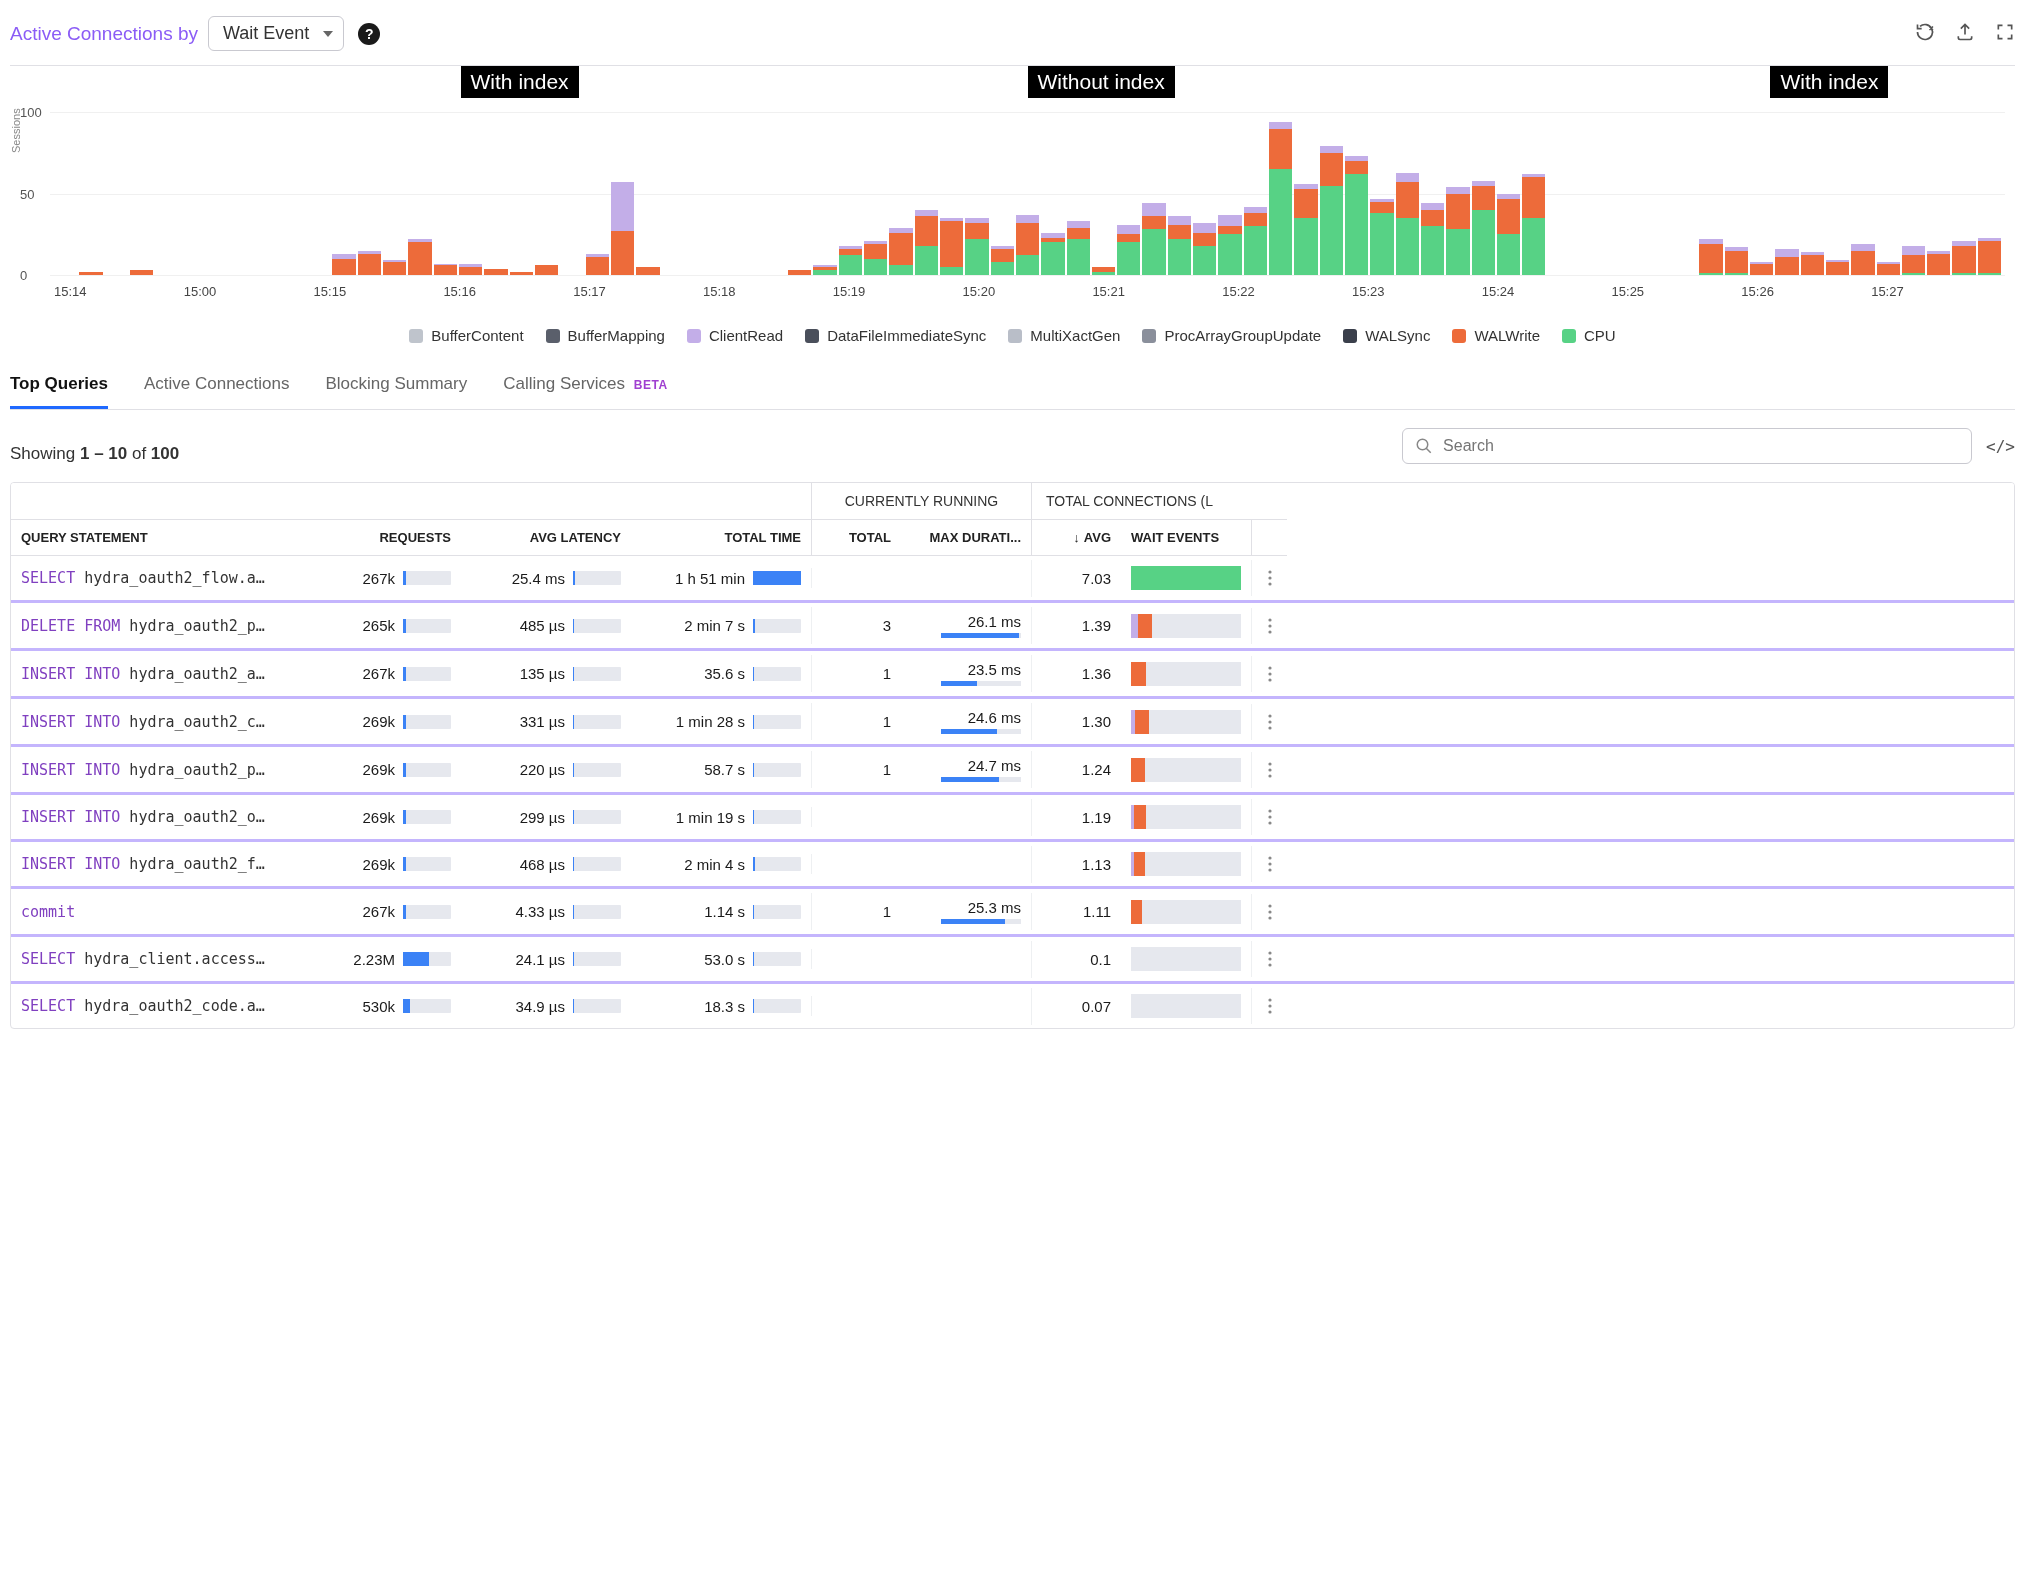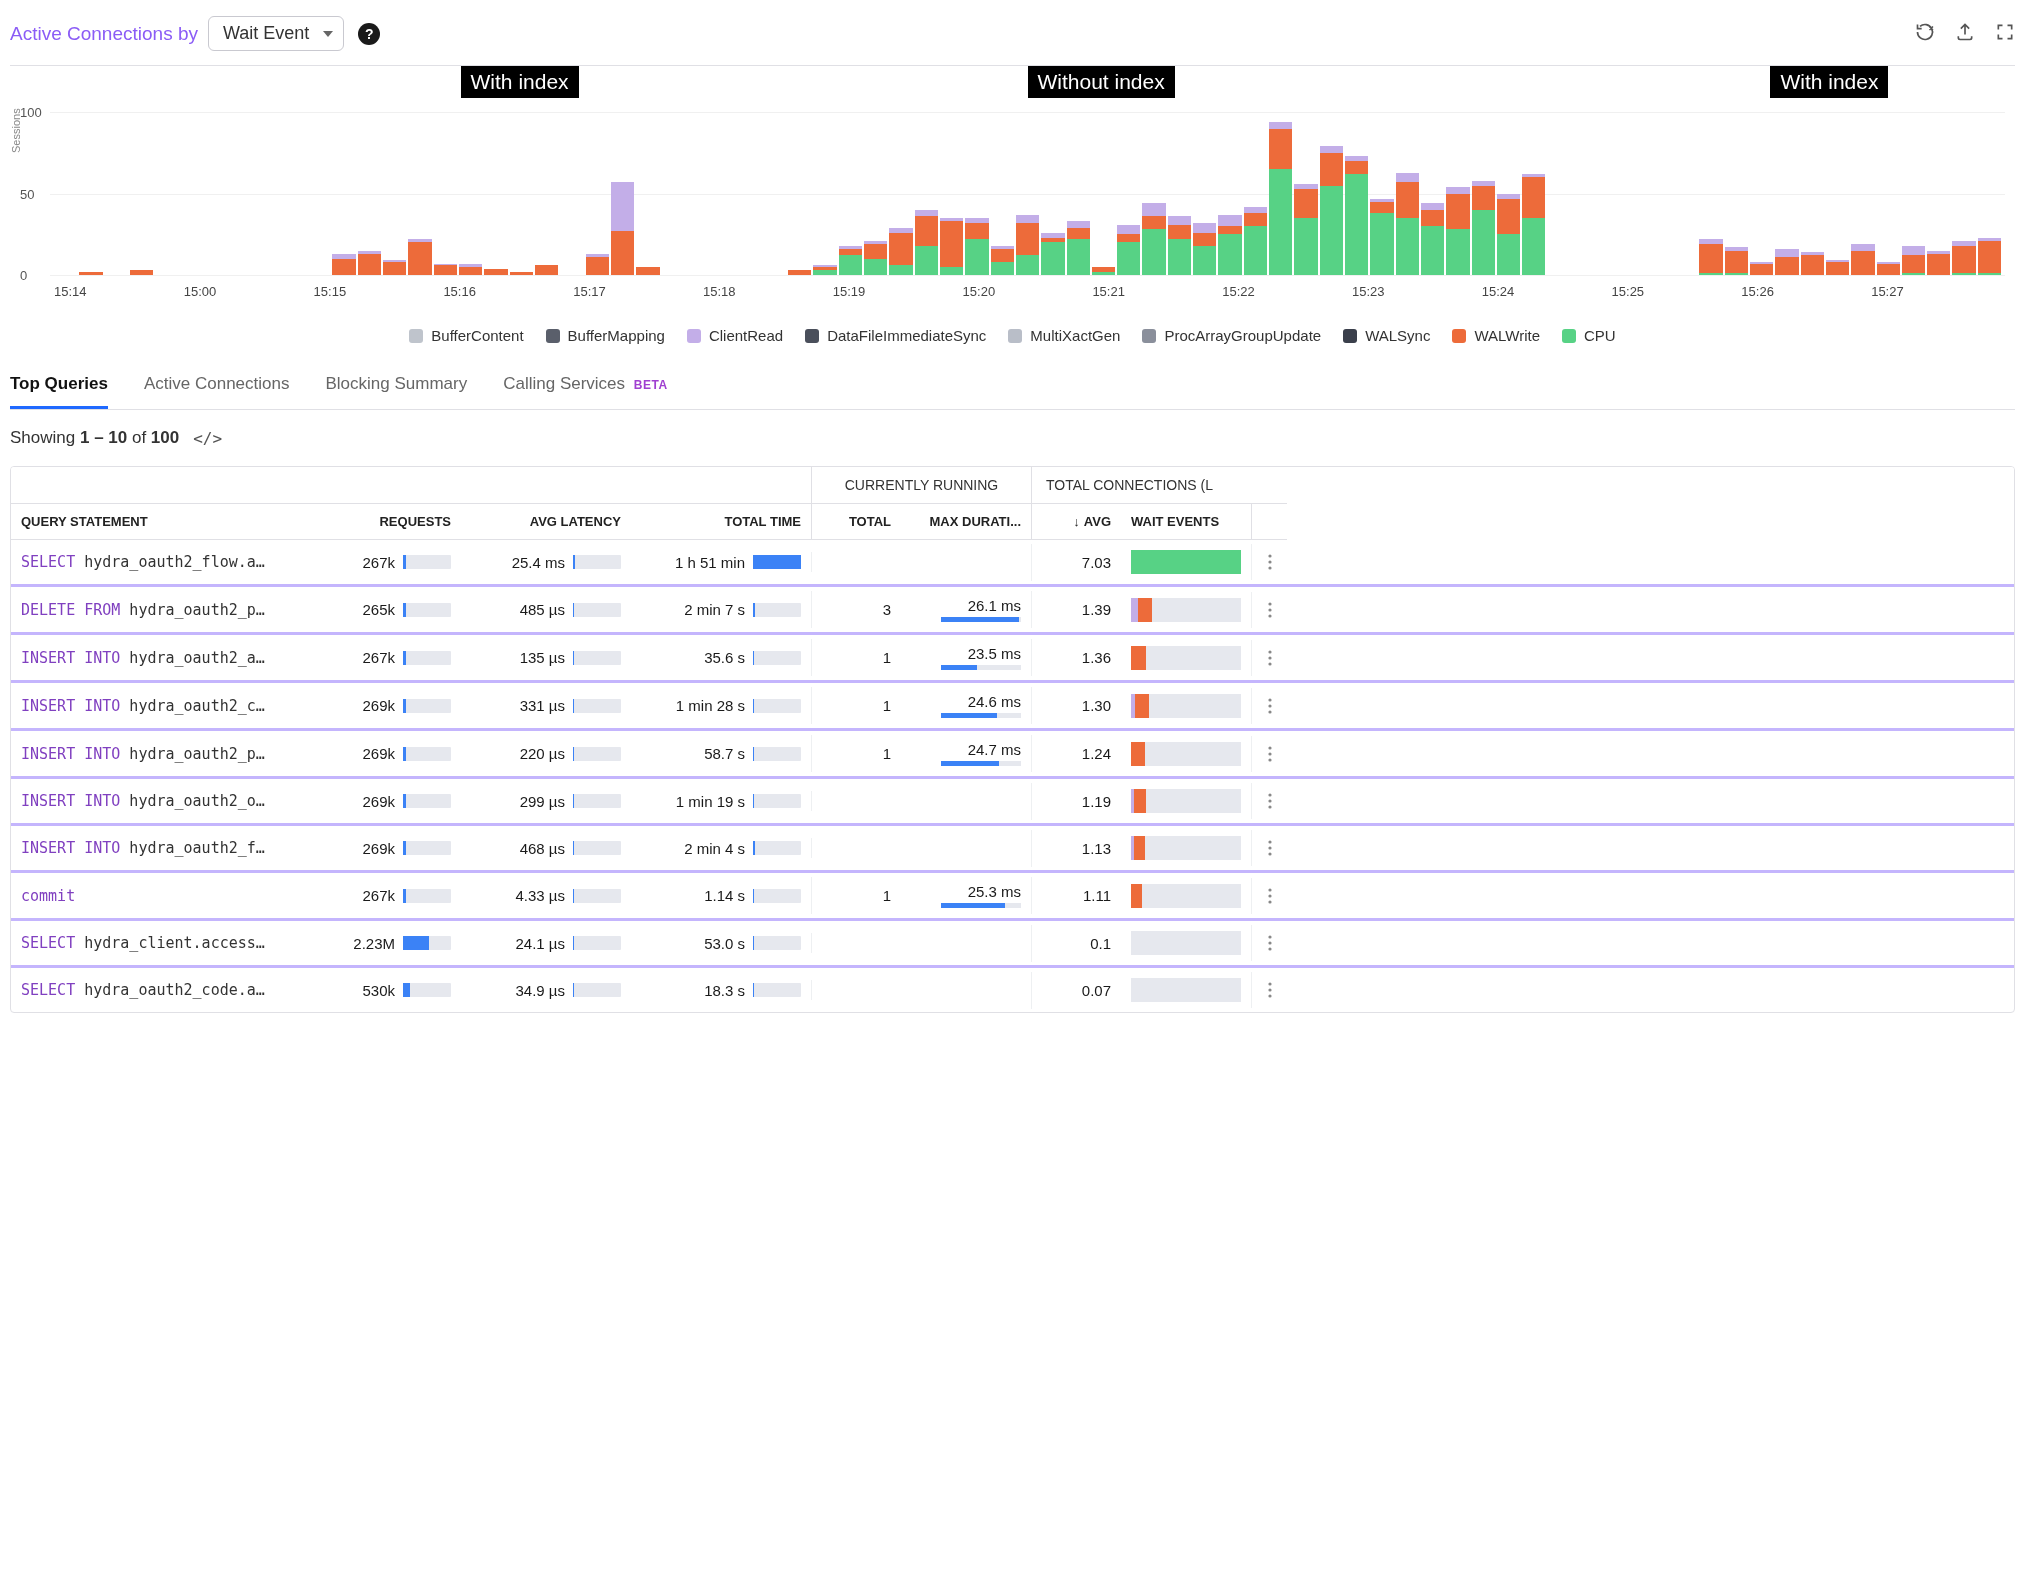--- a/index.html
+++ b/index.html
@@ -140,21 +140,21 @@
     cursor: pointer;
   }
   .tab.active { color: #111; font-weight: 600; border-bottom: 3px solid #1f69ff; }
   .beta { color: #a040d0; font-size: 12px; font-weight: 700; margin-left: 4px; letter-spacing: 0.5px;}
   
   .controls {
     display: flex;
     align-items: center;
     padding: 18px 0;
   }
-  .showing { font-size: 17px; color: #333; }
+  .showing { font-size: 17px; color: #333; margin-top: 16px; }
   .search {
     margin-left: auto;
     display: flex;
     align-items: center;
     border: 1px solid #c9c9d0;
     border-radius: 6px;
     padding: 8px 12px;
     width: 570px;
     color: #888;
   }
@@ -609,20 +609,27 @@
     <div class="tab active">Top Queries</div>
     <div class="tab">Active Connections</div>
     <div class="tab">Blocking Summary</div>
     <div class="tab">Calling Services <span class="beta">BETA</span></div>
   </div>
 
 <div class="controls">
   <div class="showing">
     <span>Showing </span><b><span>1</span> – <span>10</span></b><span> of </span><b>100</b>
   </div>
+  <div class="search">
+    <svg width="18" height="18" viewBox="0 0 24 24" fill="none" stroke="#888" stroke-width="2">
+        <circle cx="10" cy="10" r="7"></circle>
+        <line x1="21" y1="21" x2="15" y2="15"></line>
+      </svg>
+    <input type="text" placeholder="Search" style="">
+  </div>
   <span class="code-toggle">&lt;/&gt;</span>
 </div>
 
 <div class="table">
   <div class="thead">
     <div style="grid-column: 1 / span 4; border-bottom:1px solid #e0e0e5;"></div>
     <div class="th-group" style="grid-column: 5 / span 2;">CURRENTLY RUNNING</div>
     <div class="th-group" style="grid-column: 7 / span 3; text-align:left; padding-left:14px;">TOTAL CONNECTIONS (L</div>
 
     <div class="th">QUERY STATEMENT</div>

